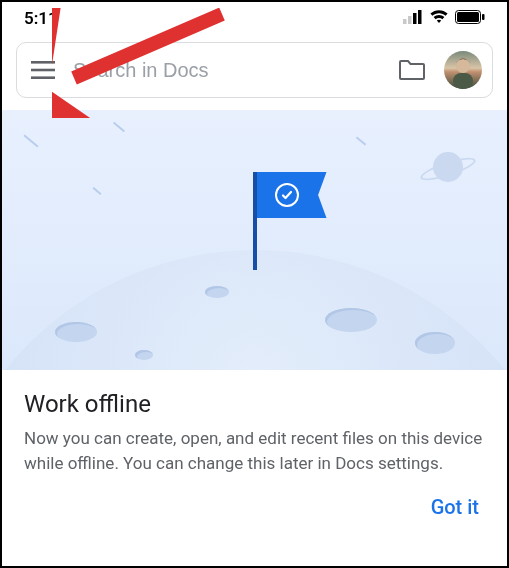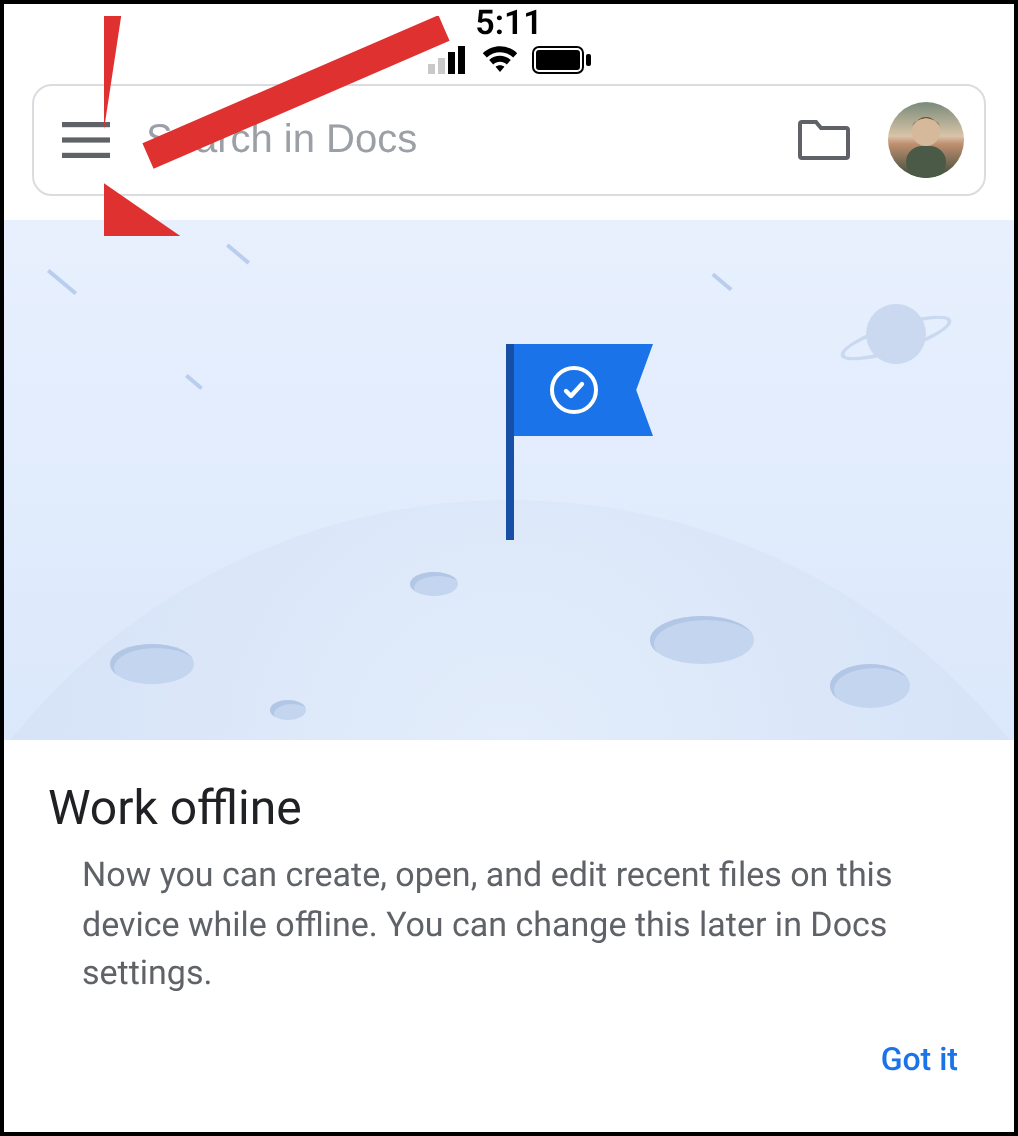--- a/index.html
+++ b/index.html
@@ -10,24 +10,23 @@
     background: #fff;
     position: relative;
     border: 2px solid #000;
     overflow: hidden;
   }
   .status-bar {
     height: 32px;
     display: flex;
     justify-content: space-between;
     align-items: center;
-    padding: 0 22px;
+    padding: 10px 22px;
     font-weight: 600;
     font-size: 17px;
-    flex-direction: column;
   }
   .status-right { display: flex; align-items: center; gap: 6px; }
   .search-row {
     margin: 8px 14px 0 14px;
   }
   .search-bar {
     height: 56px;
     border: 1px solid #dadce0;
     border-radius: 10px;
     display: flex;
@@ -117,30 +116,29 @@
   .card-title {
     font-size: 24px;
     color: #202124;
     font-weight: 400;
     margin-bottom: 8px;
   }
   .card-body {
     font-size: 17px;
     color: #5f6368;
     line-height: 1.45;
-    margin-left: 17px;
   }
   .card-action {
     text-align: right;
     padding: 6px 28px 14px 0;
   }
   .got-it {
     display:inline-block;
     color: #1a73e8;
-    font-size: 16px;
+    font-size: 20px;
     font-weight: 500;
     cursor: pointer;
   }
   .arrow-annotation {
     position:absolute;
     left: 50px; top: 6px;
     pointer-events:none;
   }
 </style>
 </head>

